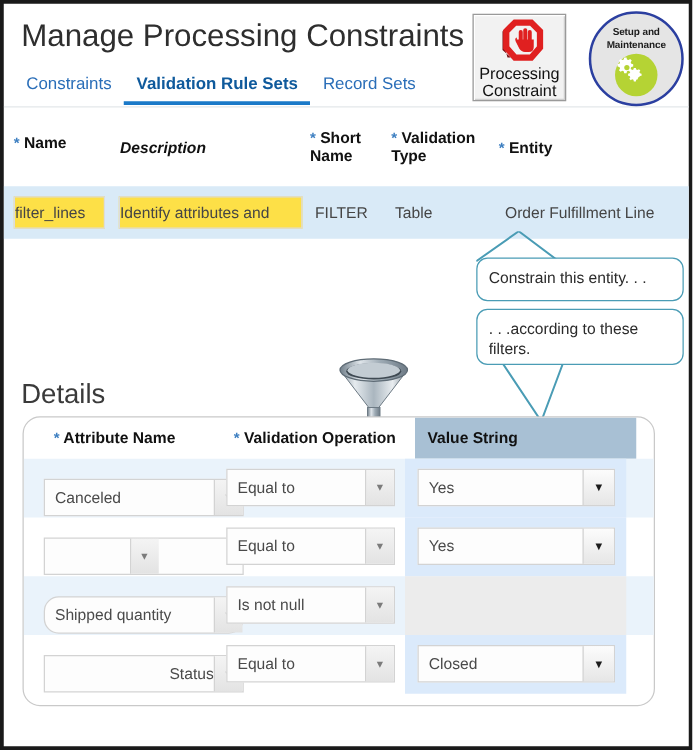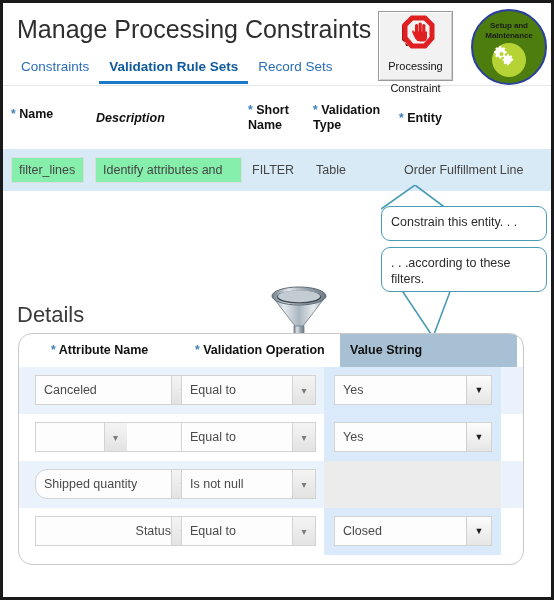--- a/index.html
+++ b/index.html
@@ -60,31 +60,31 @@
   #proc-constraint-badge {
     left: 375px; top: 8px;
     width: 75px; height: 70px;
     background: #f2f2f2;
     border: 1px solid #9a9a9a;
     box-shadow: inset 1px 1px 0 #ffffff, inset -1px -1px 0 #cfcfcf;
     text-align: center;
     box-sizing: border-box;
   }
   #proc-constraint-badge .pc-label {
-    font-size: 11px;
+    font-size: 13px;
     color: #111111;
     line-height: 11.5px;
-    margin-top: 10px;
+    margin-top: 2px;
   }
   #setup-badge {
     left: 468px; top: 6px;
     width: 76px; height: 76px;
     border-radius: 50%;
     border: 2px solid #2b3fa0;
-    background: #4d7c0f;
+    background: #e5e5e5;
     box-sizing: border-box;
     text-align: center;
   }
   #setup-badge .sm-label {
     font-size: 8px;
     font-weight: bold;
     color: #1c1c1c;
     line-height: 9.5px;
     margin-top: 10px;
     letter-spacing: -0.1px;
@@ -113,26 +113,25 @@
     left: 0; top: 146px;
     width: 554px; height: 42px;
     background: #d9eaf7;
   }
   .cell-text {
     font-size: 12.5px;
     color: #454545;
     white-space: nowrap;
   }
   .cell-box {
-    background: #86efac;
+    background: #fde047;
     border: 1px solid #dcdcdc;
     box-sizing: border-box;
     display: flex;
     align-items: center;
-    padding-left: 7px;
   }
 
   
   .callout {
     border: 1.4px solid #4a9cb5;
     border-radius: 9px;
     background: #ffffff;
     box-sizing: border-box;
     color: #2b2b2b;
     font-size: 12.5px;
@@ -152,21 +151,21 @@
     left: 15px; top: 330px;
     width: 506px; height: 232px;
     border: 1.5px solid #c9c9c9;
     border-radius: 14px;
     background: #ffffff;
     box-sizing: border-box;
     overflow: hidden;
   }
   #details-head {
     position: absolute;
-    left: 16px; top: 0;
+    left: 8px; top: 0;
     width: 100%; height: 33px; text-align: center;
   }
   #vs-head-bg {
     left: 305px; top: 0;
     width: 177px; height: 33px;
     background: #a8c0d4;
   }
   .dh-label {
     font-size: 12.5px;
     font-weight: bold;
@@ -221,21 +220,21 @@
     width: 24px;
     height: 28px;
     background: linear-gradient(#fcfcfc, #e6e6e6);
     border-left: 1px solid #cfcfcf;
     display: flex;
     align-items: center;
     justify-content: center;
     color: #1c1c1c;
     font-size: 9px;
   }
-  .dd.attr { left: 16px; width: 160px; }
+  .dd.attr { left: 16px; width: 160px; margin-top: 8px; }
   .dd.oper { left: 162px; width: 135px; }
   .dd.val  { left: 315px; width: 158px; }
 
   svg { display: block; }
 </style>
 </head>
 <body>
 
 <div id="page">
 

